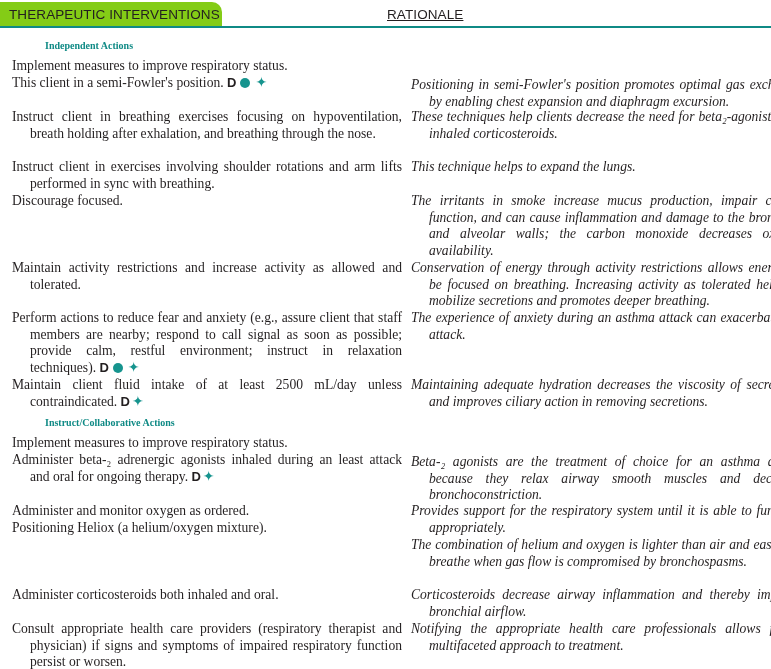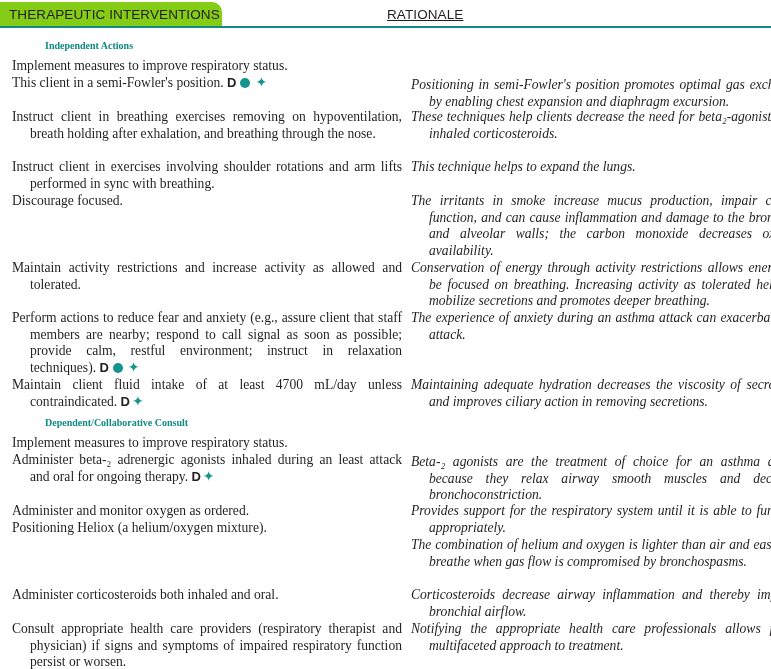--- a/index.html
+++ b/index.html
@@ -33,45 +33,45 @@
 <div class="sec" style="top:40px;">Independent Actions</div>
 
 <div class="row" style="top:58px;">
   <div class="col-l hang">Implement measures to improve respiratory status.</div>
 </div>
 <div class="row" style="top:75px;">
   <div class="col-l hang"><span>This client in a semi-Fowler's position.</span> <span class="mk">D</span><span class="dot"></span><span class="star">✦</span></div>
   <div class="col-r hang" style="top:2px;">Positioning in semi-Fowler's position promotes optimal gas exchange by enabling chest expansion and diaphragm excursion.</div>
 </div>
 <div class="row" style="top:109px;">
-  <div class="col-l hang">Instruct client in breathing exercises removing on hypoventilation, breath holding after exhalation, and breathing through the nose.</div>
+  <div class="col-l hang">Instruct client in breathing exercises focusing on hypoventilation, breath holding after exhalation, and breathing through the nose.</div>
   <div class="col-r hang">These techniques help clients decrease the need for beta₂-agonists and inhaled corticosteroids.</div>
 </div>
 <div class="row" style="top:159px;">
   <div class="col-l hang">Instruct client in exercises involving shoulder rotations and arm lifts performed in sync with breathing.</div>
   <div class="col-r hang">This technique helps to expand the lungs.</div>
 </div>
 <div class="row" style="top:193px;">
   <div class="col-l hang">Discourage focused.</div>
   <div class="col-r hang">The irritants in smoke increase mucus production, impair ciliary function, and can cause inflammation and damage to the bronchial and alveolar walls; the carbon monoxide decreases oxygen availability.</div>
 </div>
 <div class="row" style="top:260px;">
   <div class="col-l hang">Maintain activity restrictions and increase activity as allowed and tolerated.</div>
   <div class="col-r hang">Conservation of energy through activity restrictions allows energy to be focused on breathing. Increasing activity as tolerated helps to mobilize secretions and promotes deeper breathing.</div>
 </div>
 <div class="row" style="top:310px;">
   <div class="col-l hang"><span>Perform actions to reduce fear and anxiety (e.g., assure client that staff members are nearby; respond to call signal as soon as possible; provide calm, restful environment; instruct in relaxation techniques).</span> <span class="mk">D</span><span class="dot"></span><span class="star">✦</span></div>
   <div class="col-r hang">The experience of anxiety during an asthma attack can exacerbate the attack.</div>
 </div>
 <div class="row" style="top:377px;">
-  <div class="col-l hang"><span>Maintain client fluid intake of at least 4700 mL/day unless contraindicated.</span> <span class="mk">D</span><span class="star">✦</span></div>
+  <div class="col-l hang"><span>Maintain client fluid intake of at least 2500 mL/day unless contraindicated.</span> <span class="mk">D</span><span class="star">✦</span></div>
   <div class="col-r hang">Maintaining adequate hydration decreases the viscosity of secretions and improves ciliary action in removing secretions.</div>
 </div>
 
-<div class="sec" style="top:417px;">Dependent/Collaborative Consult</div>
+<div class="sec" style="top:417px;">Instruct/Collaborative Actions</div>
 
 <div class="row" style="top:435px;">
   <div class="col-l hang">Implement measures to improve respiratory status.</div>
 </div>
 <div class="row" style="top:452px;">
   <div class="col-l hang"><span>Administer beta-₂ adrenergic agonists inhaled during an least attack and oral for ongoing therapy.</span> <span class="mk">D</span><span class="star">✦</span></div>
   <div class="col-r hang" style="top:2px;">Beta-₂ agonists are the treatment of choice for an asthma attack because they relax airway smooth muscles and decrease bronchoconstriction.</div>
 </div>
 <div class="row" style="top:503px;">
   <div class="col-l hang">Administer and monitor oxygen as ordered.</div>

